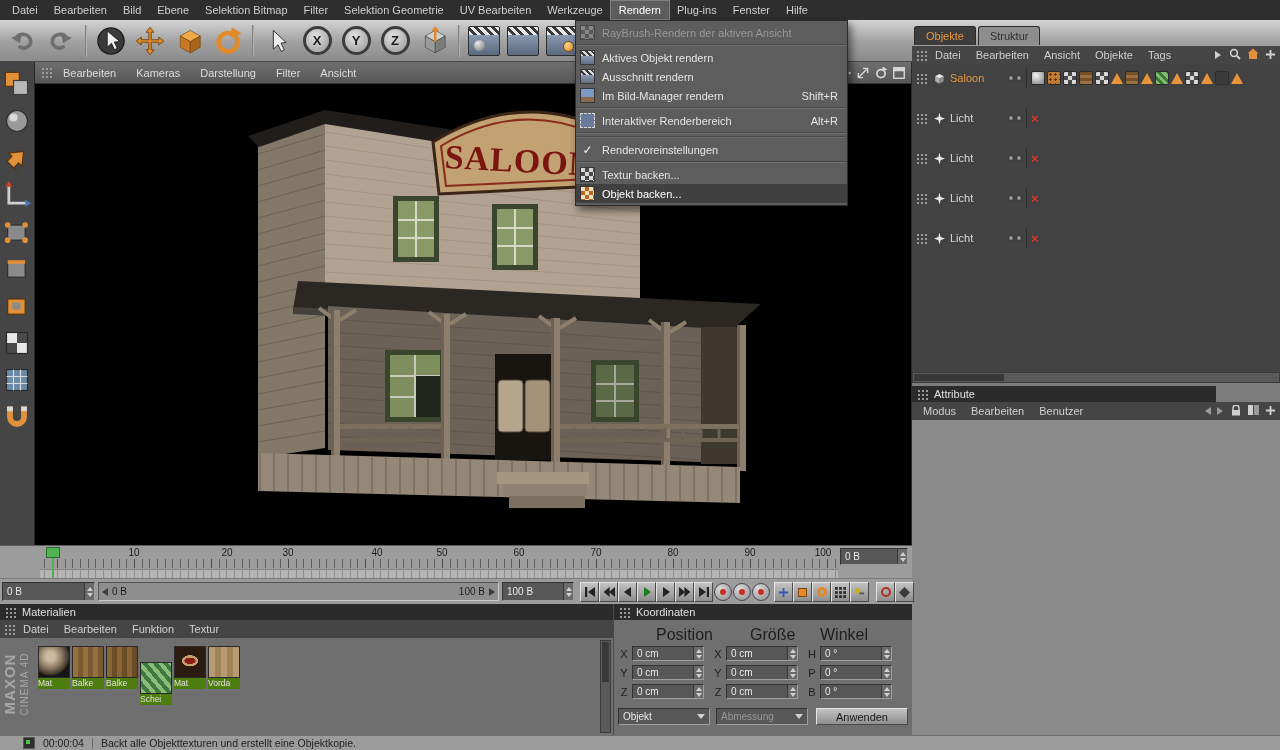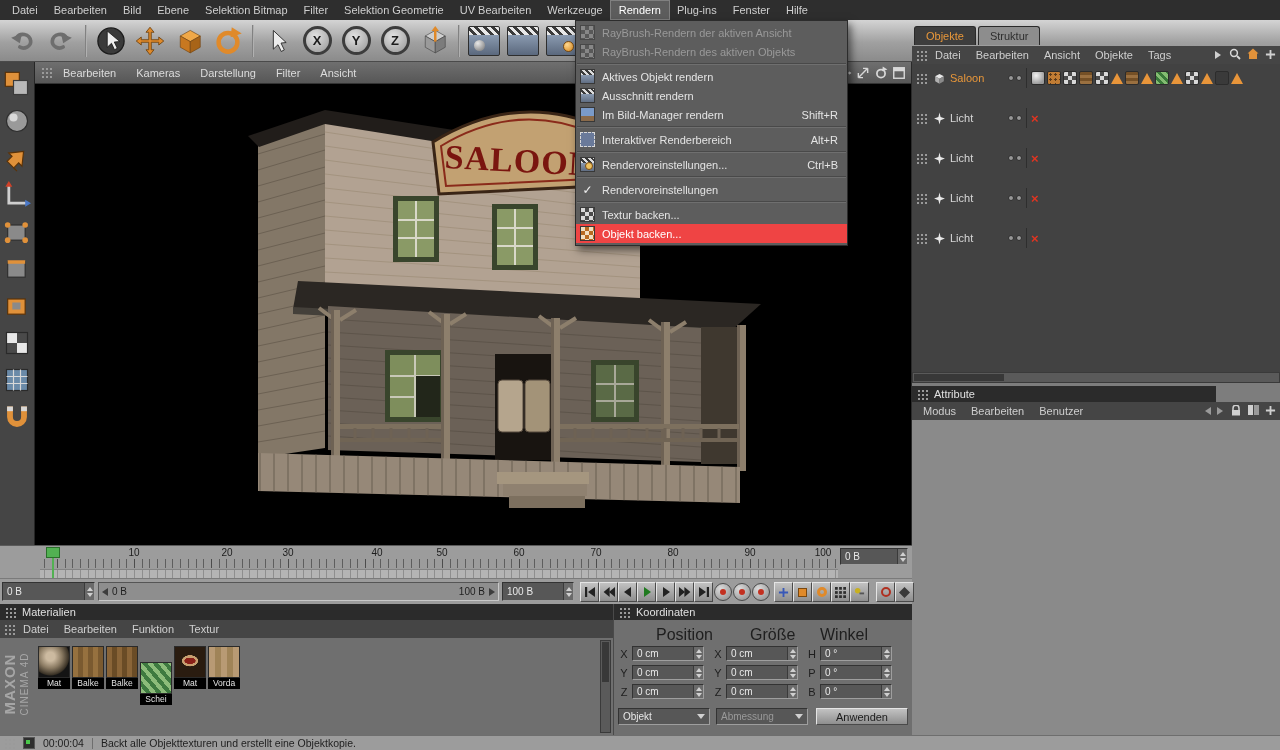--- a/index.html
+++ b/index.html
@@ -26,21 +26,21 @@
 
 #viewport{left:35px;top:62px;width:877px;height:483px;background:#000}
 #vpmenu{height:22px;background:linear-gradient(#6f6f6f,#575757);border-bottom:1px solid #333;display:flex;align-items:center;gap:2px;padding:0 6px}
 .vm{color:#dcdcdc;font-size:11px;padding:2px 9px}
 .grip{width:11px;height:11px;background-image:radial-gradient(#9a9a9a 1px,transparent 1.3px);background-size:4px 4px;flex:none}
 .vpi{width:15px;height:15px;margin-left:3px;display:flex;align-items:center;justify-content:center}
 
 #rmenu{left:575px;top:20px;width:273px;background:#5d5d5d;border:1px solid #2c2c2c;box-shadow:3px 4px 8px rgba(0,0,0,.55);z-index:60;padding:2px 0}
 .mi{height:19px;display:flex;align-items:center;font-size:11px;color:#e4e4e4;padding:0 9px 0 4px;white-space:nowrap}
 .mi.dis{color:#999}
-.mi.hl{background:#ef4444;color:#fff}
+.mi.hl{background:#404040;color:#fff}
 .mi .sc{margin-left:auto}
 .msep{height:2px;border-top:1px solid #494949;border-bottom:1px solid #6f6f6f;margin:2px 1px}
 .mic{width:15px;height:15px;margin-right:7px;flex:none;border:1px solid #383838;position:relative}
 .mic.ray{background-image:linear-gradient(45deg,#555 25%,transparent 25%,transparent 75%,#555 75%),linear-gradient(45deg,#555 25%,#aaa 25%,#aaa 75%,#555 75%);background-size:8px 8px;background-position:0 0,4px 4px;opacity:.55}
 .mic.clapm{background-image:repeating-linear-gradient(45deg,#ddd 0 2px,#3a3a3a 2px 4px),linear-gradient(#8a9ab0,#566378);background-size:100% 5px,100% 10px;background-position:0 0,0 5px;background-repeat:no-repeat}
 .mic.img{background:linear-gradient(#7a9ac8 58%,#8a6a4a 58%)}
 .mic.reg{background:#6a7a9a;border:1px dashed #d8d8d8}
 .mic.set{background-image:repeating-linear-gradient(45deg,#ddd 0 2px,#3a3a3a 2px 4px),linear-gradient(#8a9ab0,#566378);background-size:100% 5px,100% 10px;background-position:0 0,0 5px;background-repeat:no-repeat}
 .mic.set::after{content:"";position:absolute;right:1px;bottom:1px;width:6px;height:6px;border-radius:50%;background:#eec260;border:1px solid #7a4a10}
 .mic.chk{background-image:linear-gradient(45deg,#4a4a4a 25%,transparent 25%,transparent 75%,#4a4a4a 75%),linear-gradient(45deg,#4a4a4a 25%,#d8d8d8 25%,#d8d8d8 75%,#4a4a4a 75%);background-size:8px 8px;background-position:0 0,4px 4px}
@@ -85,21 +85,21 @@
 .sqi{width:19px;height:20px;display:flex;align-items:center;justify-content:center;flex:none}
 
 #materials{left:0;top:604px;width:613px;height:131px}
 .mthumb{width:32px;height:32px;border:1px solid #2a2a2a}
 .m0{background:#141414;background-image:radial-gradient(circle at 38% 32%,#ccbaa0 0 16%,#8a7a62 42%,#3a3226 66%,#141414 70%)}
 .m1{background:repeating-linear-gradient(90deg,#96713f 0 5px,#7a5a30 5px 10px)}
 .m2{background:repeating-linear-gradient(90deg,#8a6538 0 5px,#6a4c26 5px 10px)}
 .m3{background:repeating-linear-gradient(50deg,#8cbc7a 0 4px,#3e7a40 4px 8px)}
 .m4{background-color:#2a1c10;background-image:radial-gradient(ellipse 9px 5px at 50% 46%,#8a2018 60%,transparent 65%),radial-gradient(ellipse 13px 9px at 50% 46%,#c8a070 60%,transparent 64%)}
 .m5{background:repeating-linear-gradient(90deg,#b89a74 0 6px,#a08458 6px 12px)}
-.mlabel{width:32px;height:11px;background:#000000;color:#e2e2e2;font-size:8.5px;text-align:center;line-height:11px;overflow:hidden}
+.mlabel{width:32px;height:11px;background:#4d7c0f;color:#e2e2e2;font-size:8.5px;text-align:left;line-height:11px;overflow:hidden}
 
 #coords{left:613px;top:604px;width:299px;height:131px;background:#6f6f6f;border-left:1px solid #4a4a4a}
 .chead{position:absolute;font-size:16px;color:#1e1e1e}
 .clbl{font-size:11px;color:#1e1e1e;width:12px;text-align:center}
 .dd{background:#575757;border:1px solid;border-color:#333 #9e9e9e #9e9e9e #333;color:#e8e8e8;font-size:10px;display:flex;align-items:center;padding:0 4px}
 .dd .caret{margin-left:auto;border-top-color:#d0d0d0}
 .dd.dim{color:#9a9a9a}
 
 #statusbar{left:0;top:735px;width:1280px;height:15px;background:#9c9c9c;border-top:1px solid #6e6e6e;display:flex;align-items:center;font-size:10.5px;color:#1e1e1e;gap:8px;padding-left:4px}
 .vsep{width:1px;height:11px;background:#6e6e6e}
@@ -392,24 +392,20 @@
       </g>
     </g>
   </svg>
 </div>
 
 <div id="rmenu" class="ab">
   <div class="mi dis">
       <div class="mic ray"></div>
       <span>RayBrush-Rendern der aktiven Ansicht</span>
     </div>
-  <div class="mi dis">
-      <div class="mic ray"></div>
-      <span>RayBrush-Rendern des aktiven Objekts</span>
-    </div>
   <div class="msep"></div>
   <div class="mi">
       <div class="mic clapm"></div>
       <span>Aktives Objekt rendern</span>
     </div>
   <div class="mi">
       <div class="mic clapm"></div>
       <span>Ausschnitt rendern</span>
     </div>
   <div class="mi">
@@ -417,25 +413,20 @@
       <span>Im Bild-Manager rendern</span>
       <span class="sc">Shift+R</span>
     </div>
   <div class="msep"></div>
   <div class="mi">
       <div class="mic reg"></div>
       <span>Interaktiver Renderbereich</span>
       <span class="sc">Alt+R</span>
     </div>
   <div class="msep"></div>
-  <div class="mi">
-      <div class="mic set"></div>
-      <span>Rendervoreinstellungen...</span>
-      <span class="sc">Ctrl+B</span>
-    </div>
   <div class="msep"></div>
   <div class="mi">
       <span class="ck">✓</span>
       <span>Rendervoreinstellungen</span>
     </div>
   <div class="msep"></div>
   <div class="mi">
       <div class="mic chk"></div>
       <span>Textur backen...</span>
     </div>

